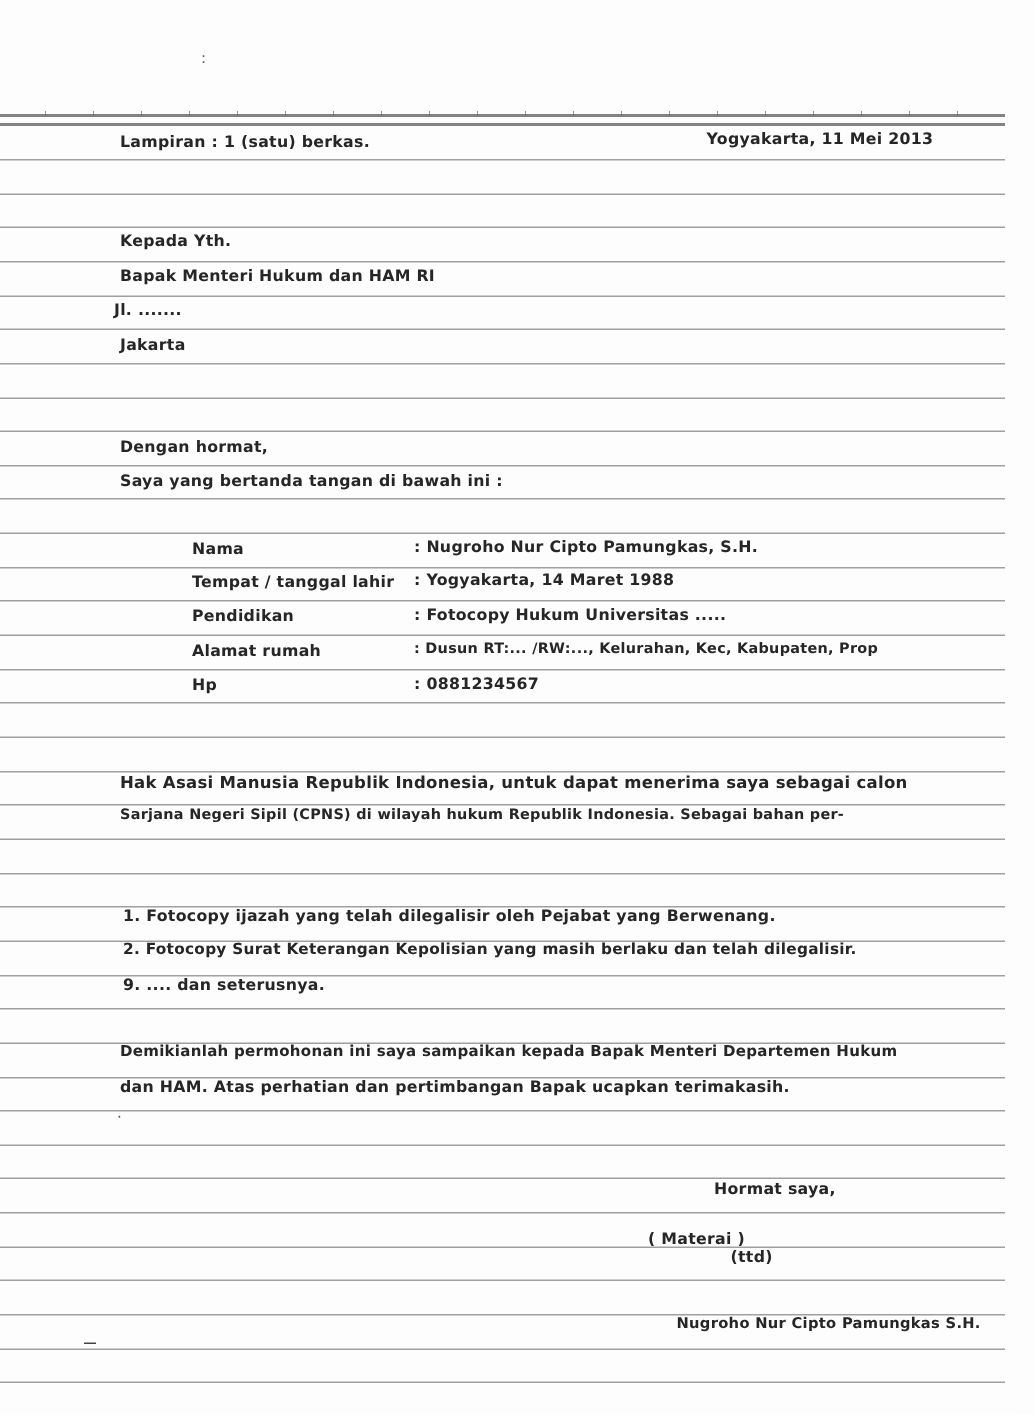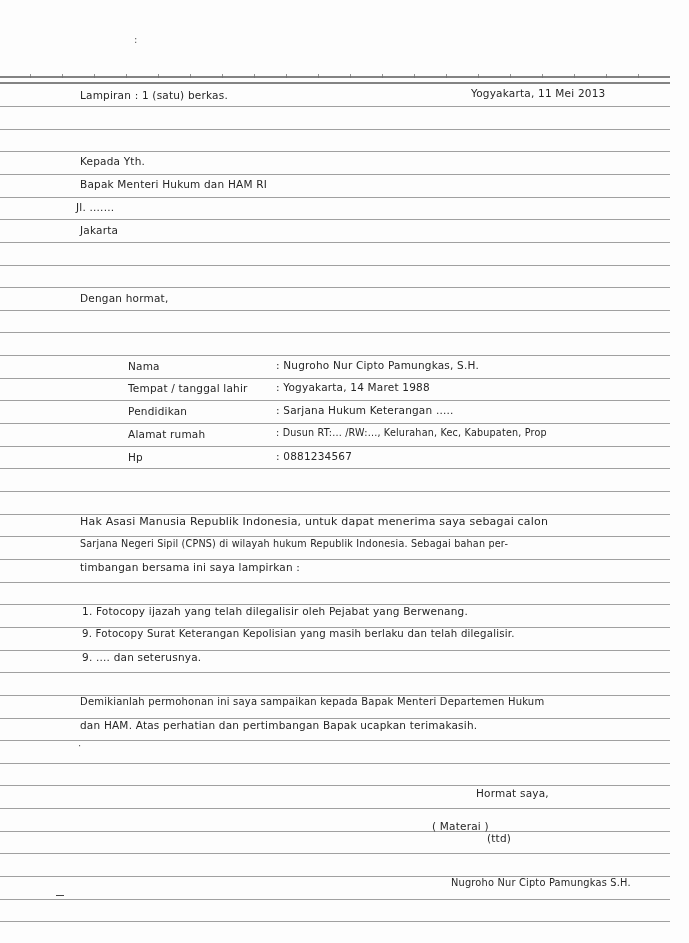--- a/index.html
+++ b/index.html
@@ -7,21 +7,21 @@
     width:689px; height:943px; background:#ffffff; position:relative; overflow:hidden;
     font-family:"DejaVu Sans", sans-serif; color:#2b2b2b;
   }
   .page { position:absolute; left:0; top:0; width:689px; height:943px; background:#fdfdfd; }
   .rule { position:absolute; left:0; width:670px; height:1px; background:#8f8f8f; opacity:0.85; }
   .rule.top { height:2px; background:#6d6d6d; }
   .ticks { position:absolute; left:0; top:74px; width:670px; height:4px;
     background-image: repeating-linear-gradient(90deg, transparent 0 30px, #666 30px 31px, transparent 31px 32px); opacity:.7; }
   .hw {
     position:absolute; white-space:nowrap; font-size:10.5px; letter-spacing:0.2px;
-    font-family:"DejaVu Sans", sans-serif; color:#262626; transform-origin:left center;
+    font-family:"DejaVu Sans", sans-serif; color:#262626; transform-origin:left center;font-weight:bold;
   }
   .mark { position:absolute; color:#555; font-size:10px; }
   .field-label { left:128px; }
   .field-value { left:276px; }
 </style>
 </head>
 <body>
 
 <div class="page">
 
@@ -74,38 +74,38 @@
 
   <div class="hw" style="left:80px;top:89px">Lampiran   : 1 (satu) berkas.</div>
   <div class="hw" style="left:471px;top:87px">Yogyakarta, 11 Mei 2013</div>
 
   <div class="hw" style="left:80px;top:155px">Kepada Yth.</div>
   <div class="hw" style="left:80px;top:178px">Bapak Menteri Hukum dan HAM RI</div>
   <div class="hw" style="left:76px;top:201px">Jl. .......</div>
   <div class="hw" style="left:80px;top:224px">Jakarta</div>
 
   <div class="hw" style="left:80px;top:292px">Dengan hormat,</div>
+  <div class="hw" style="left:80px;top:315px">Saya yang bertanda tangan di bawah ini :</div>
 
   <div class="hw field-label" style="top:360px">Nama</div>
   <div class="hw field-value" style="top:359px">: Nugroho Nur Cipto Pamungkas, S.H.</div>
   <div class="hw field-label" style="top:382px">Tempat / tanggal lahir</div>
   <div class="hw field-value" style="top:381px">: Yogyakarta, 14 Maret  1988</div>
   <div class="hw field-label" style="top:405px">Pendidikan</div>
-  <div class="hw field-value" style="top:404px">: Sarjana Hukum   Keterangan .....</div>
+  <div class="hw field-value" style="top:404px">: Fotocopy Hukum   Universitas .....</div>
   <div class="hw field-label" style="top:428px">Alamat rumah</div>
   <div class="hw field-value" style="top:427px;font-size:9.6px">: Dusun RT:... /RW:..., Kelurahan, Kec, Kabupaten, Prop</div>
   <div class="hw field-label" style="top:451px">Hp</div>
   <div class="hw field-value" style="top:450px">: 0881234567</div>
 
   <div class="hw" style="left:80px;top:515px;font-size:11px">Hak Asasi Manusia Republik Indonesia, untuk dapat menerima saya sebagai calon</div>
   <div class="hw" style="left:80px;top:538px;font-size:9.6px">Sarjana Negeri Sipil (CPNS) di wilayah hukum Republik Indonesia. Sebagai bahan per-</div>
-  <div class="hw" style="left:80px;top:561px">timbangan bersama ini saya lampirkan :</div>
 
   <div class="hw" style="left:82px;top:605px">1. Fotocopy ijazah yang telah dilegalisir oleh Pejabat yang Berwenang.</div>
-  <div class="hw" style="left:82px;top:628px;font-size:10.2px">9. Fotocopy Surat Keterangan Kepolisian  yang masih berlaku dan telah dilegalisir.</div>
+  <div class="hw" style="left:82px;top:628px;font-size:10.2px">2. Fotocopy Surat Keterangan Kepolisian  yang masih berlaku dan telah dilegalisir.</div>
   <div class="hw" style="left:82px;top:651px">9. .... dan seterusnya.</div>
 
   <div class="hw" style="left:80px;top:696px;font-size:10px">Demikianlah permohonan ini saya sampaikan kepada Bapak Menteri Departemen Hukum</div>
   <div class="hw" style="left:80px;top:719px">dan HAM. Atas perhatian dan pertimbangan Bapak ucapkan terimakasih.</div>
 
   <div class="hw" style="left:476px;top:787px">Hormat saya,</div>
   <div class="hw" style="left:432px;top:820px">( Materai )</div>
   <div class="hw" style="left:487px;top:832px">(ttd)</div>
   <div class="hw" style="left:451px;top:877px;font-size:9.8px">Nugroho Nur Cipto Pamungkas S.H.</div>
 </div>

